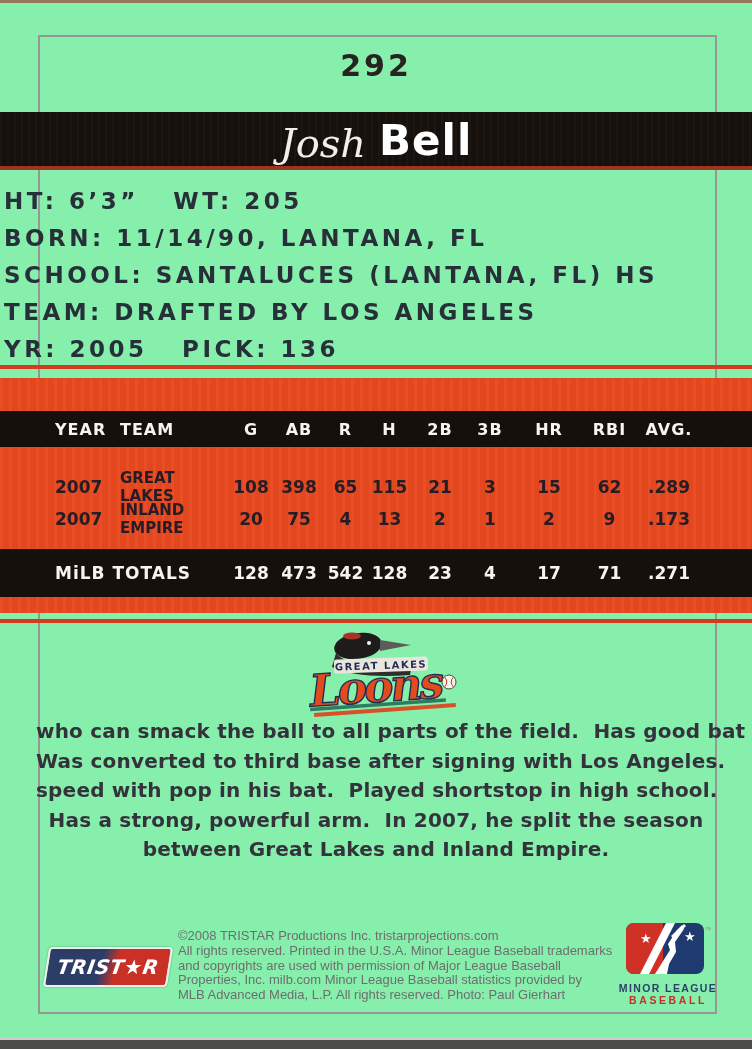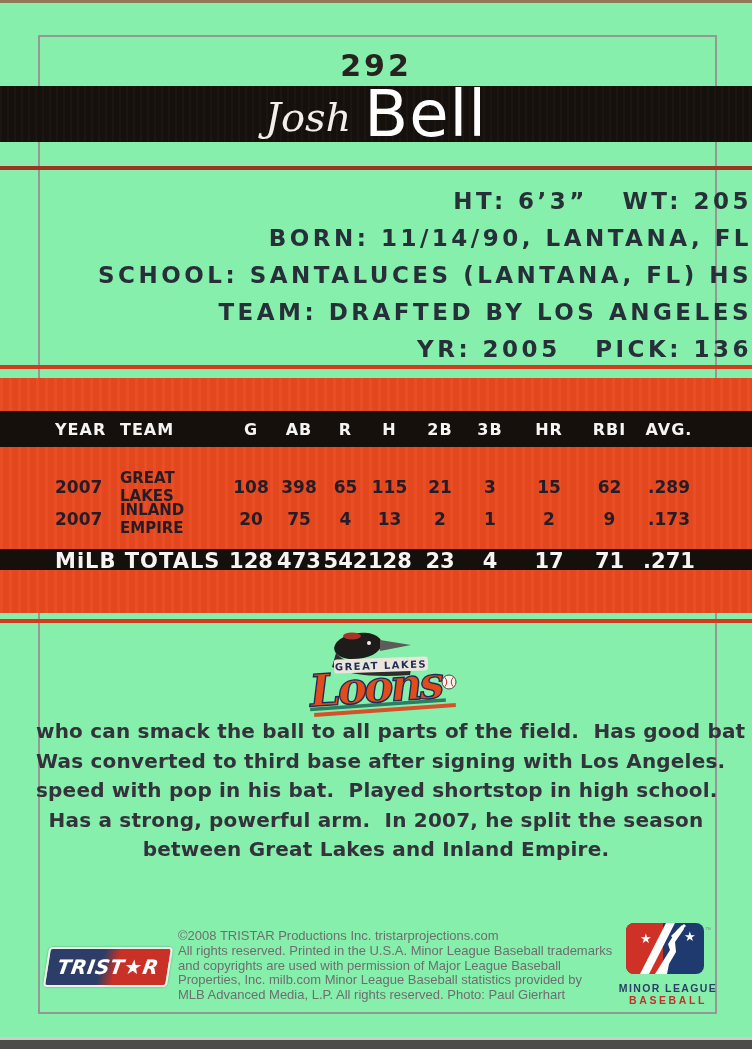--- a/index.html
+++ b/index.html
@@ -4,43 +4,43 @@
 <style>
   html,body{margin:0;padding:0;background:#f4f3f1;}
   .card{position:relative;width:752px;height:1049px;background:#86efac;overflow:hidden;
         font-family:"DejaVu Sans",sans-serif;}
   .top-edge{position:absolute;top:0;left:0;right:0;height:3px;background:#96604a;opacity:.85;z-index:4;}
   .frame{position:absolute;left:38px;top:35px;width:675px;height:975px;border:2px solid #979795;z-index:1;}
 
   .card-number{position:absolute;top:48px;left:0;right:0;text-align:center;z-index:2;
         font-size:30px;font-weight:bold;letter-spacing:3px;color:#29231f;}
 
-  .name-banner{position:absolute;top:86px;left:0;width:752px;height:56px;background:#17110e;z-index:2;
+  .name-banner{position:absolute;top:112px;left:0;width:752px;height:56px;background:#17110e;z-index:2;
         display:flex;align-items:center;justify-content:center;
         background-image:repeating-linear-gradient(90deg,rgba(255,255,255,.02) 0 2px,rgba(0,0,0,.05) 2px 7px);}
   .banner-rule{position:absolute;top:166px;left:0;width:752px;height:4px;background:#9e3322;z-index:2;}
   .name-first{font-family:"DejaVu Serif",serif;font-style:italic;font-size:40px;color:#f2efe9;
         margin-right:13px;transform:translateY(3px);}
-  .name-last{font-size:64px;font-weight:400;color:#ffffff;letter-spacing:1px;}
-
-  .bio{position:absolute;top:183px;left:4px;right:0;text-align:right;z-index:2;}
+  .name-last{font-size:42px;font-weight:700;color:#ffffff;letter-spacing:1px;}
+
+  .bio{position:absolute;top:183px;left:4px;right:0;text-align:left;z-index:2;}
   .bio-line{font-size:23px;font-weight:bold;letter-spacing:3.5px;line-height:37px;
         color:#273039;white-space:pre;}
 
   .rule-top{position:absolute;top:365px;left:0;width:752px;height:4px;background:#d43a1b;z-index:2;}
   .stats-band{position:absolute;top:378px;left:0;width:752px;height:235px;background:#e8481e;z-index:2;
         background-image:repeating-linear-gradient(90deg,rgba(255,255,255,.03) 0 3px,rgba(0,0,0,.02) 3px 9px);}
   .stat-grid{position:absolute;left:0;width:752px;display:grid;box-sizing:border-box;
         grid-template-columns:65px 107px 48px 48px 45px 43px 58px 42px 76px 45px 74px;
         padding-left:55px;align-items:center;}
   .stats-header{top:33px;height:36px;background:#16100d;color:#f5f4f2;font-size:16px;
         font-weight:bold;letter-spacing:1px;}
   .stat-row{height:30px;font-size:17px;font-weight:bold;color:#241c26;}
   .row-1{top:91px;} .row-2{top:123px;}
-  .stats-totals{top:171px;height:21px;background:#16100d;color:#f5f4f2;font-size:21px;font-weight:bold;}
+  .stats-totals{top:171px;height:48px;background:#16100d;color:#f5f4f2;font-size:17px;font-weight:bold;}
   .stat-grid .num{text-align:center;}
   .stat-grid .team{font-size:15px;letter-spacing:0;}
   .totals-label{grid-column:1 / 3;letter-spacing:1px;}
 
   .rule-bottom{position:absolute;top:619px;left:0;width:752px;height:4px;background:#d43a1b;z-index:2;}
 
   .loons-logo{position:absolute;left:286px;top:627px;z-index:2;}
 
   .description{position:absolute;top:717px;left:36px;right:36px;text-align:center;z-index:2;}
   .desc-line{font-size:20px;font-weight:bold;color:#34333c;line-height:29.5px;

